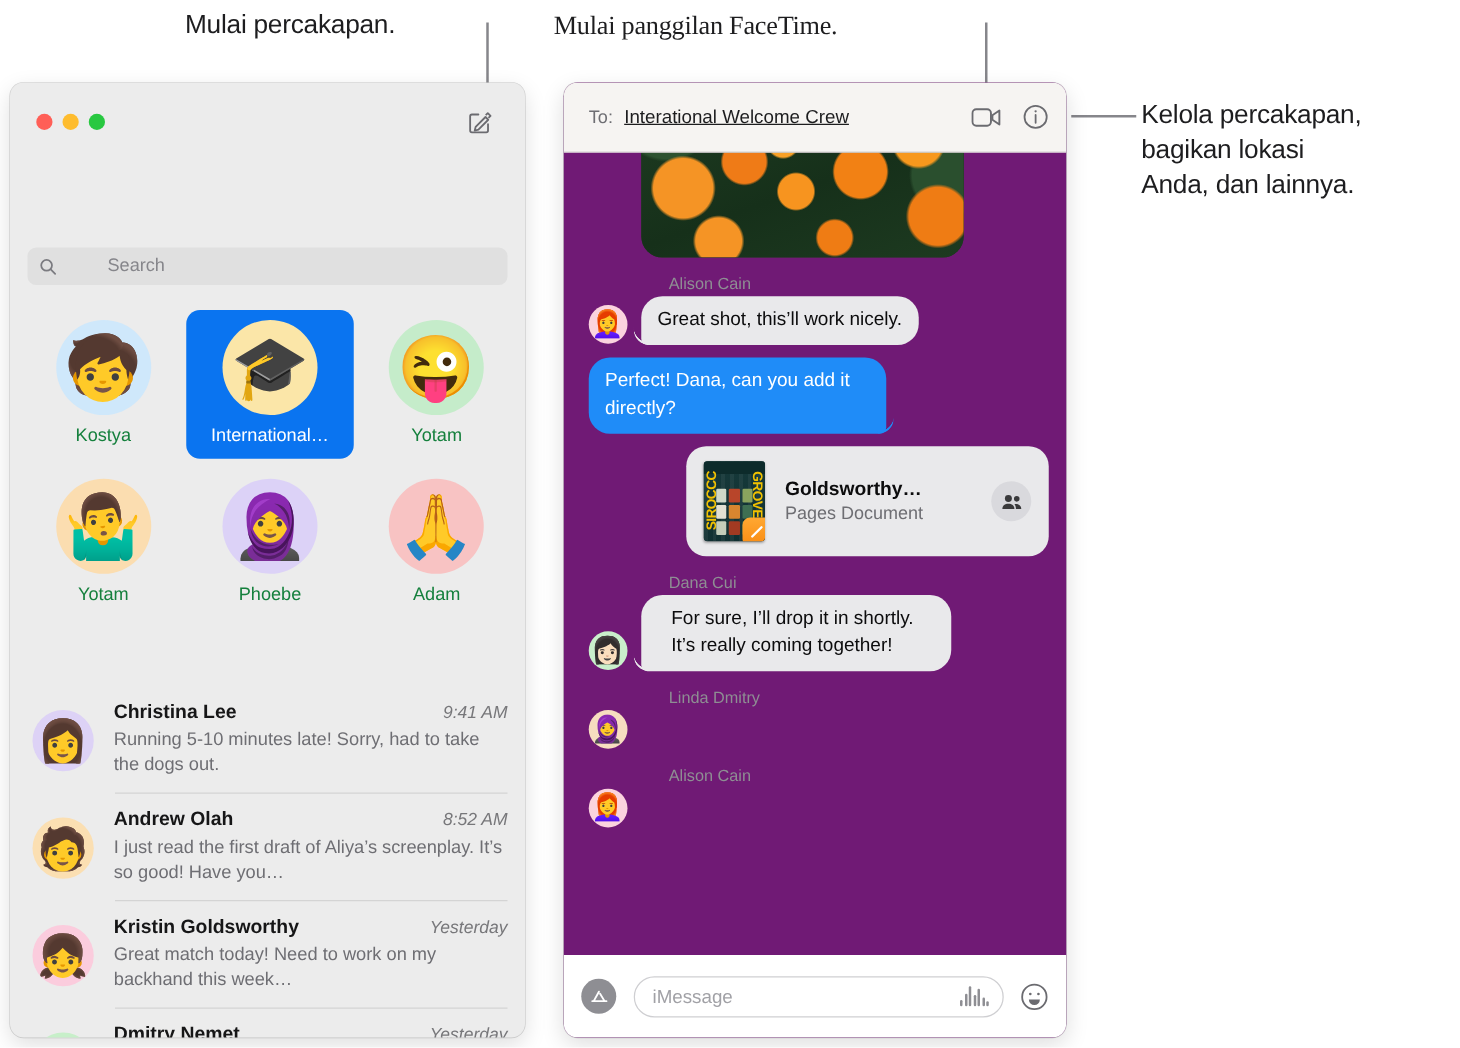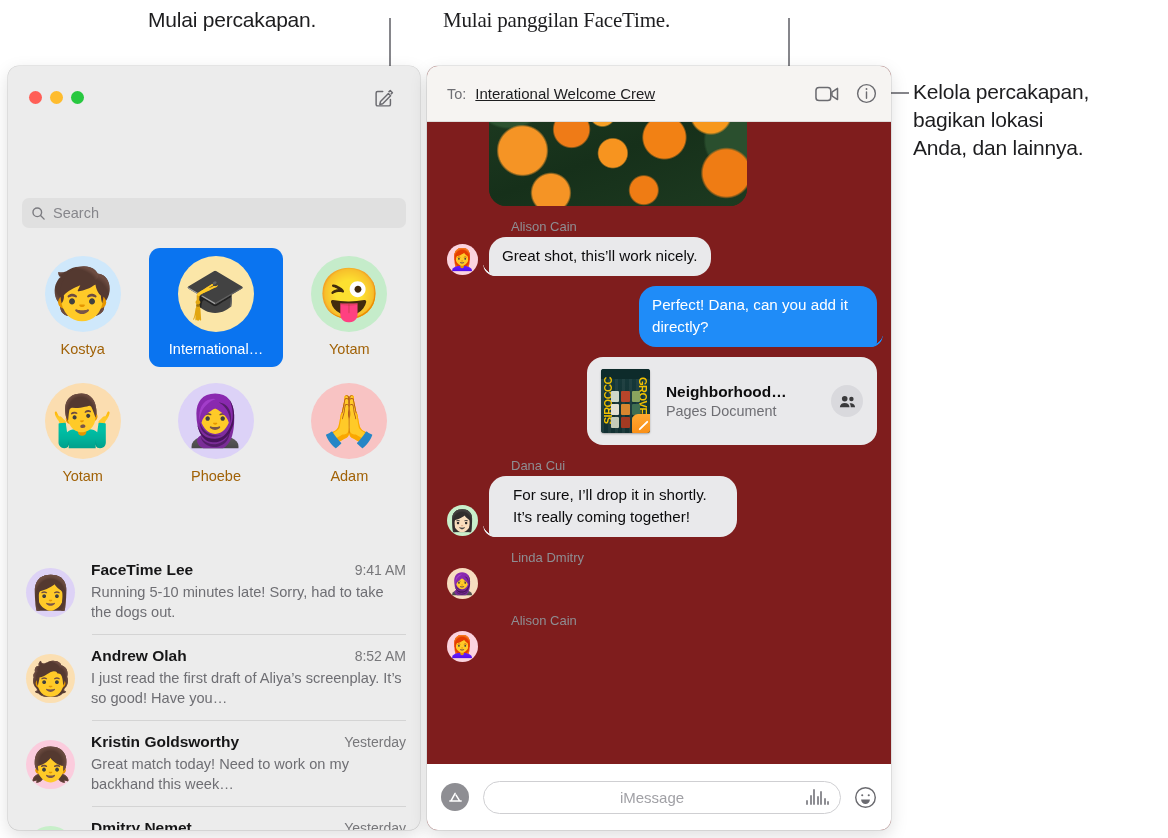--- a/index.html
+++ b/index.html
@@ -58,20 +58,21 @@
 
   #search-field {
     position: absolute;
     left: 14px; top: 132px;
     width: 384px; height: 30px;
     background: #e0e0e0;
     border-radius: 7px;
     display: flex; align-items: center;
     padding: 0 9px;
     box-sizing: border-box;
+    gap: 33px;
   }
   #search-field .sf-icon { flex: 0 0 auto; margin-right: 7px; display:flex; }
   #search-placeholder {
     color: #86868b; font-size: 14.5px;
   }
 
   
   #pinned-grid {
     position: absolute;
     left: 8px; top: 182px;
@@ -89,21 +90,21 @@
   .pinned-item.selected { background: #0a74f0; }
   .pinned-avatar {
     width: 76px; height: 76px; border-radius: 50%;
     display: flex; align-items: center; justify-content: center;
     font-size: 50px; line-height: 1;
     overflow: hidden;
   }
   .pinned-label {
     margin-top: 9px;
     font-size: 14.5px;
-    color: #a16207;
+    color: #15803d;
     max-width: 96px;
     text-align: center;
     white-space: nowrap; overflow: hidden; text-overflow: ellipsis;
   }
   .pinned-item.selected .pinned-label { color: #ffffff; }
 
   
   #conversation-list {
     position: absolute;
     left: 0; top: 482px; width: 412px;
@@ -126,34 +127,34 @@
     margin-right: 16px; margin-top: 9px;
     display:flex; align-items:center; justify-content:center;
     font-size: 33px; line-height: 1; overflow: hidden;
   }
   .conv-body { flex: 1 1 auto; min-width: 0; padding-top: 2px; }
   .conv-top { display: flex; align-items: baseline; }
   .conv-name {
     font-size: 15.5px; font-weight: bold; color: #161617;
     flex: 1 1 auto; white-space: nowrap; overflow: hidden; text-overflow: ellipsis;
   }
-  .conv-time { font-size: 14px; color: #77777a; flex: 0 0 auto; margin-left: 8px; }
+  .conv-time { font-size: 14px; color: #77777a; flex: 0 0 auto; margin-left: 8px; font-style: italic; }
   .conv-preview {
     margin-top: 3px;
     font-size: 14.6px; line-height: 20px; color: #6e6e73;
     display: -webkit-box; -webkit-line-clamp: 2; -webkit-box-orient: vertical;
     overflow: hidden;
   }
 
   
   #main-window {
     position: absolute;
-    left: 427px; top: 66px;
-    width: 464px; height: 764px;
-    background: #7f1d1d;
+    left: 451px; top: 66px;
+    width: 402px; height: 764px;
+    background: #701a75;
     border-radius: 11px;
     box-shadow: 0 0 0 0.5px rgba(0,0,0,0.16), 0 6px 18px rgba(0,0,0,0.13);
     overflow: hidden;
   }
   #main-header {
     position: absolute; left: 0; top: 0; right: 0;
     height: 56px;
     background: #f6f4f2;
     border-bottom: 1px solid #dedcda;
     display: flex; align-items: center;
@@ -199,21 +200,21 @@
       radial-gradient(circle at 72% 12%, #2f5733 0 13%, transparent 14%),
       radial-gradient(circle at 96% 50%, #2a4f2e 0 12%, transparent 13%),
       linear-gradient(160deg, #1f3d22 0%, #16301a 55%, #1d3a20 100%);
   }
 
   .sender-name {
     font-size: 13px; color: #8e8e93;
     margin: 13px 0 3px 64px;
   }
   .msg-row { display: flex; align-items: flex-end; }
-  .msg-row.out { justify-content: flex-end; }
+  .msg-row.out { }
   .msg-avatar {
     flex: 0 0 auto;
     width: 31px; height: 31px; border-radius: 50%;
     margin-right: 11px; margin-bottom: 1px;
     display:flex; align-items:center; justify-content:center;
     font-size: 21px; line-height: 1; overflow: hidden;
   }
   .bubble {
     max-width: 258px;
     padding: 8px 13px 9px 13px;
@@ -312,21 +313,21 @@
   }
   #imessage-field {
     flex: 1 1 auto;
     height: 33px;
     border: 1px solid #cfcfd2;
     border-radius: 17px;
     display: flex; align-items: center;
     padding: 0 11px 0 14px;
     box-sizing: border-box;
   }
-  #imessage-placeholder { flex: 1 1 auto; font-size: 15px; color: #a1a1a6; text-align: center; }
+  #imessage-placeholder { flex: 1 1 auto; font-size: 15px; color: #a1a1a6; }
   #emoji-button { flex: 0 0 auto; margin-left: 13px; display:flex; }
 
   .avatar-emoji { font-size: inherit; }
 </style>
 </head>
 <body>
 
 <div id="root">
 
   <div class="callout-text" style="left:148px; top:6px;">Mulai percakapan.</div>
@@ -415,21 +416,21 @@
     </div>
 
     <div id="conversation-list">
 
       <div class="conv-row">
         <div class="conv-avatar" style="background:#ddd2f6;">
           <span class="avatar-emoji">👩</span>
         </div>
         <div class="conv-body">
           <div class="conv-top">
-            <span class="conv-name">FaceTime Lee</span>
+            <span class="conv-name">Christina Lee</span>
             <span class="conv-time">9:41 AM</span>
           </div>
           <div class="conv-preview">Running 5-10 minutes late! Sorry, had to take the dogs out.</div>
         </div>
       </div>
 
       <div class="conv-row">
         <div class="conv-avatar" style="background:#fbdfb2;">
           <span class="avatar-emoji">🧑</span>
         </div>
@@ -530,21 +531,21 @@
                 <i style="background:#a33a22"></i>
                 <i style="background:#6d8f55"></i>
             </div>
             <div class="pages-badge">
               <svg width="13" height="13" viewBox="0 0 14 14" fill="none" stroke="#ffffff" stroke-width="2">
                 <path d="M3 11 L11 3" stroke-linecap="round"></path>
               </svg>
             </div>
           </div>
           <div class="attach-meta">
-            <div class="attach-title">Neighborhood…</div>
+            <div class="attach-title">Goldsworthy…</div>
             <div class="attach-sub">Pages Document</div>
           </div>
           <div class="attach-action">
             <svg width="17" height="13" viewBox="0 0 18 14" fill="#3a3a3c">
               <circle cx="6" cy="4" r="3"></circle>
               <circle cx="13.2" cy="4.4" r="2.4"></circle>
               <path d="M0.8 13.2c0-2.9 2.3-4.5 5.2-4.5s5.2 1.6 5.2 4.5z"></path>
               <path d="M11.2 8.9c2.6-0.4 5.9 0.6 5.9 4.3h-4.6c0-1.7-0.5-3.2-1.3-4.3z"></path>
             </svg>
           </div>

